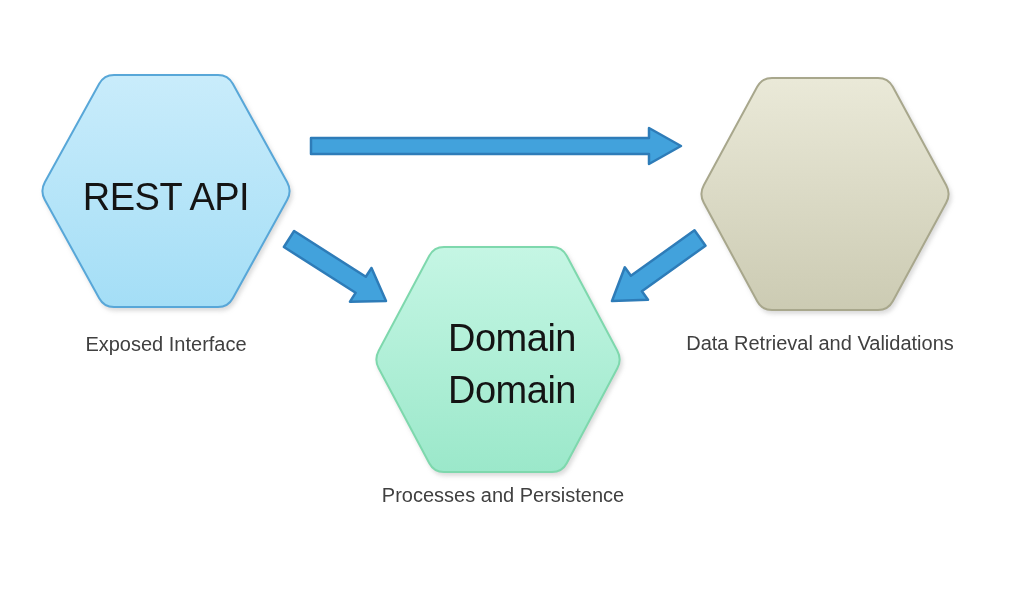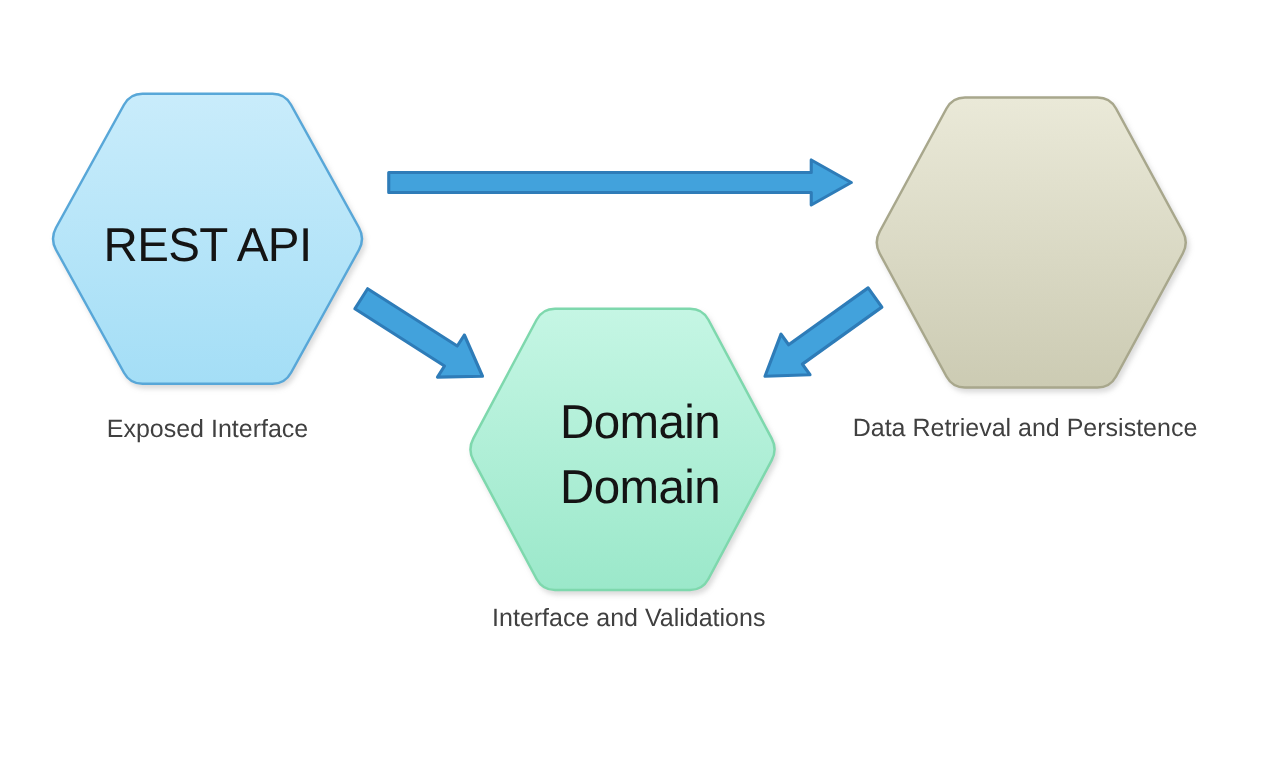--- a/index.html
+++ b/index.html
@@ -75,17 +75,17 @@
   <div class="node-label" style="left:166px;top:197px;">REST API</div>
 
 
   <div class="node-label" style="left:498px;top:364px;margin-left:14px;">
     <div>Domain</div>
     <div>Domain</div>
   </div>
 
   <div class="caption" style="left:166px;top:344px;">Exposed Interface</div>
 
-  <div class="caption" style="left:820px;top:343px;">Data Retrieval and Persistence</div>
+  <div class="caption" style="left:820px;top:343px;">Data Retrieval and Validations</div>
 
-  <div class="caption" style="left:503px;top:495px;">Interface and Validations</div>
+  <div class="caption" style="left:503px;top:495px;">Processes and Persistence</div>
 
 </div>
 
 </body></html>

